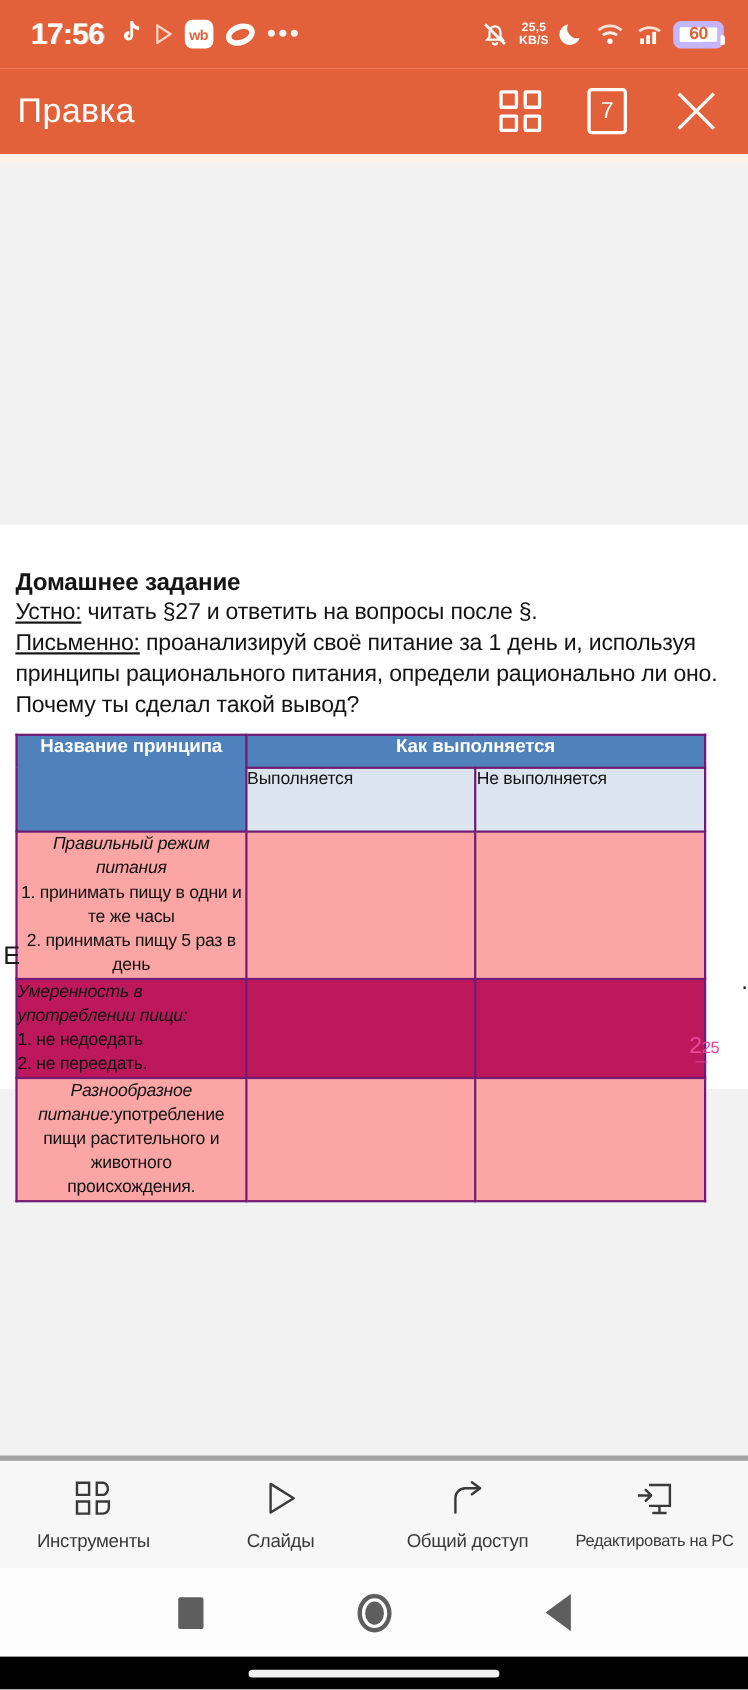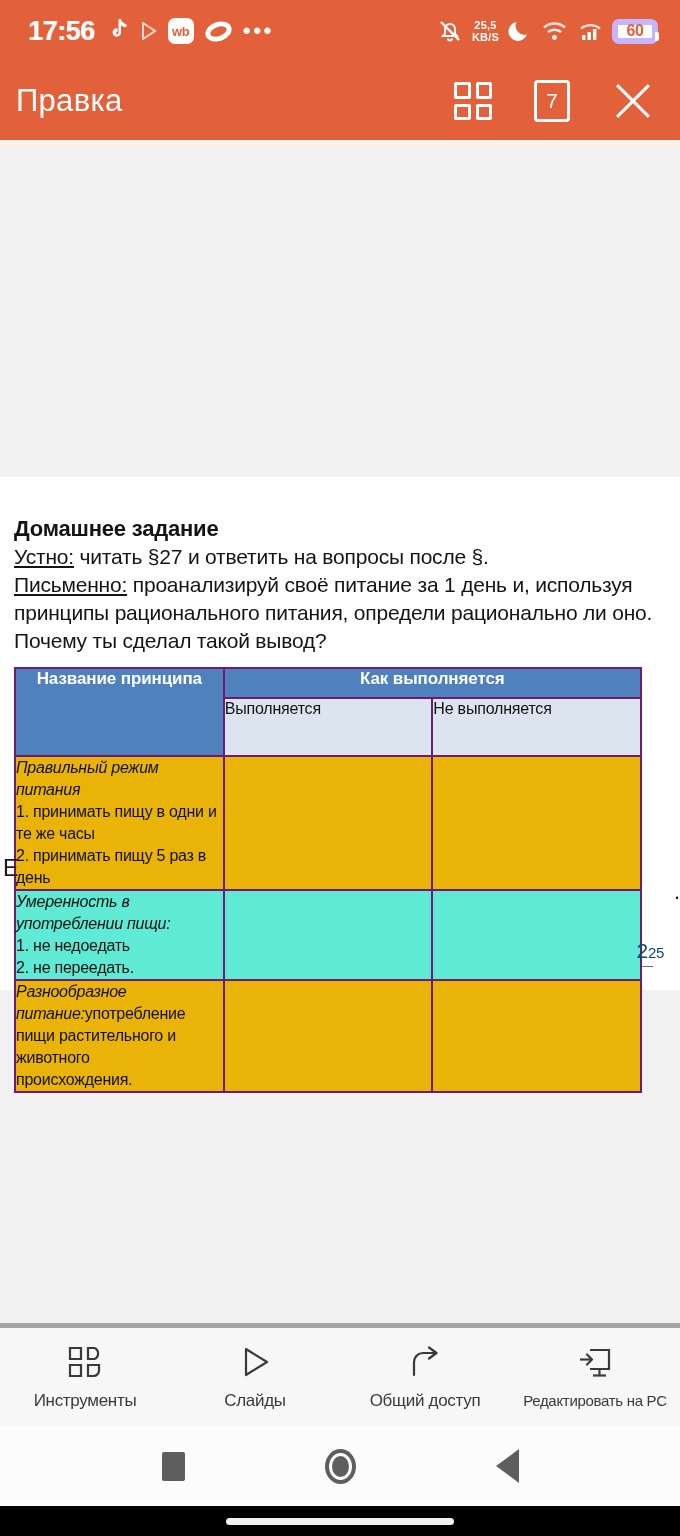--- a/index.html
+++ b/index.html
@@ -216,44 +216,44 @@
     letter-spacing: -0.2px;
   }
   .cell-text {
     padding: 6px 8px 9px 10px;
     font-size: 16px;
     color: #111111;
     line-height: 22px;
     letter-spacing: -0.25px;
   }
   .cell-text .it { font-style: italic; }
-  .row-a { background: #eab308; }
-  .row-b { background: #5eead4; }
+  .row-a { background: #fca5a5; text-align: center; }
+  .row-b { background: #be185d; }
 
   .behind-letter {
     position: absolute;
     left: -11px;
     top: 188px;
     font-size: 23px;
     color: #1a1a1a;
     z-index: 0;
   }
   .behind-dot {
     position: absolute;
     right: -14px;
     top: 212px;
     font-size: 22px;
     color: #1a1a1a;
   }
 
   .page-num {
     position: absolute;
-    right: 16px;
+    right: 26px;
     bottom: 22px;
-    color: #0c4a6e;
+    color: #ec4899;
     font-size: 15px;
     letter-spacing: -0.3px;
   }
   .page-num .big { font-size: 21px; }
   .page-num .tick {
     display: block;
     text-align: right;
     font-size: 11px;
     line-height: 5px;
     margin-right: 11px;

